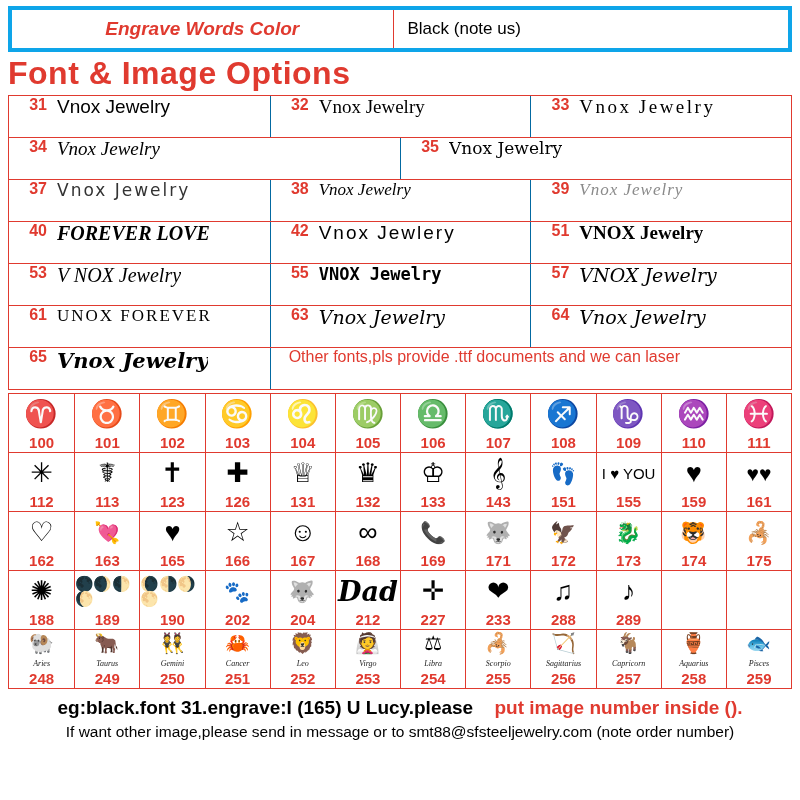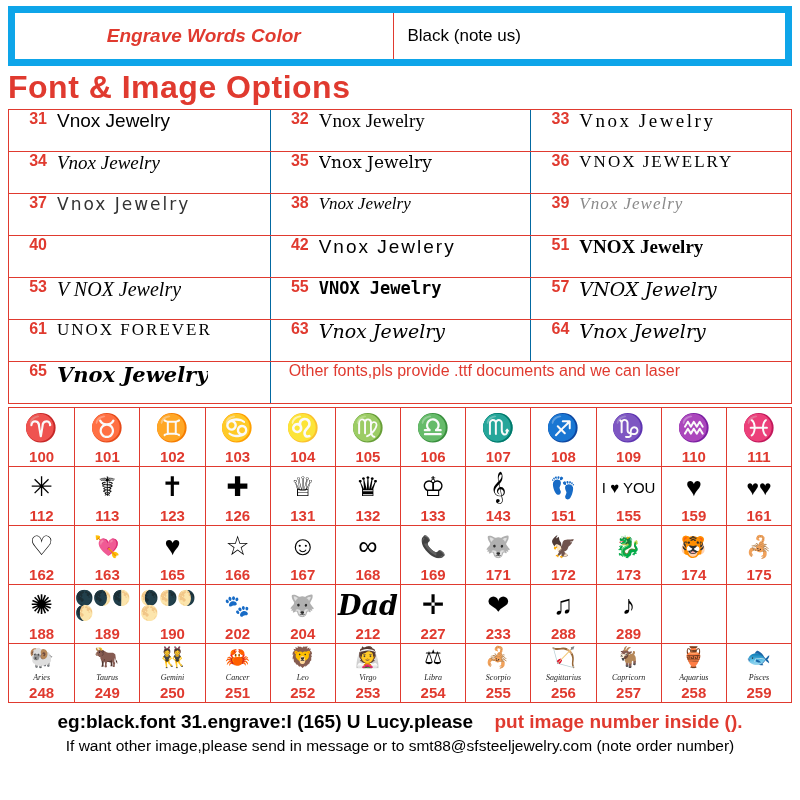--- a/index.html
+++ b/index.html
@@ -18,22 +18,22 @@
     width: 800px;
     height: 800px;
     box-sizing: border-box;
     padding: 6px 8px 4px 8px;
     position: relative;
   }
 
   
   .color-row {
     display: flex;
-    border: 7px solid #0ea5e9;
-    height: 60px;
+    border: 4px solid #0ea5e9;
+    height: 46px;
     box-sizing: border-box;
   }
   .color-cell {
     flex: 1;
     display: flex;
     align-items: center;
     padding-left: 14px;
     box-sizing: border-box;
     font-size: 17px;
   }
@@ -214,44 +214,41 @@
 
     <div class="font-row">
       <div class="font-cell">
         <span class="font-num">34</span>
         <span class="font-sample f-italic">Vnox Jewelry</span>
       </div>
       <div class="font-cell">
         <span class="font-num">35</span>
         <span class="font-sample f-serif2">Vnox Jewelry</span>
       </div>
-      <div class="font-cell">
-        <span class="font-num">36</span>
-        <span class="font-sample f-caps">VNOX JEWELRY</span>
-      </div>
     </div>
 
     <div class="font-row">
       <div class="font-cell">
         <span class="font-num">37</span>
         <span class="font-sample f-thin">Vnox Jewelry</span>
       </div>
       <div class="font-cell">
         <span class="font-num">38</span>
         <span class="font-sample f-script">Vnox Jewelry</span>
       </div>
       <div class="font-cell">
         <span class="font-num">39</span>
         <span class="font-sample f-script-l">Vnox Jewelry</span>
       </div>
     </div>
 
     <div class="font-row">
       <div class="font-cell">
         <span class="font-num">40</span>
+        <span class="font-sample f-bolditalic">FOREVER LOVE</span>
       </div>
       <div class="font-cell">
         <span class="font-num">42</span>
         <span class="font-sample f-sans-sp">Vnox Jewlery</span>
       </div>
       <div class="font-cell">
         <span class="font-num">51</span>
         <span class="font-sample f-serifbold">VNOX Jewelry</span>
       </div>
     </div>

